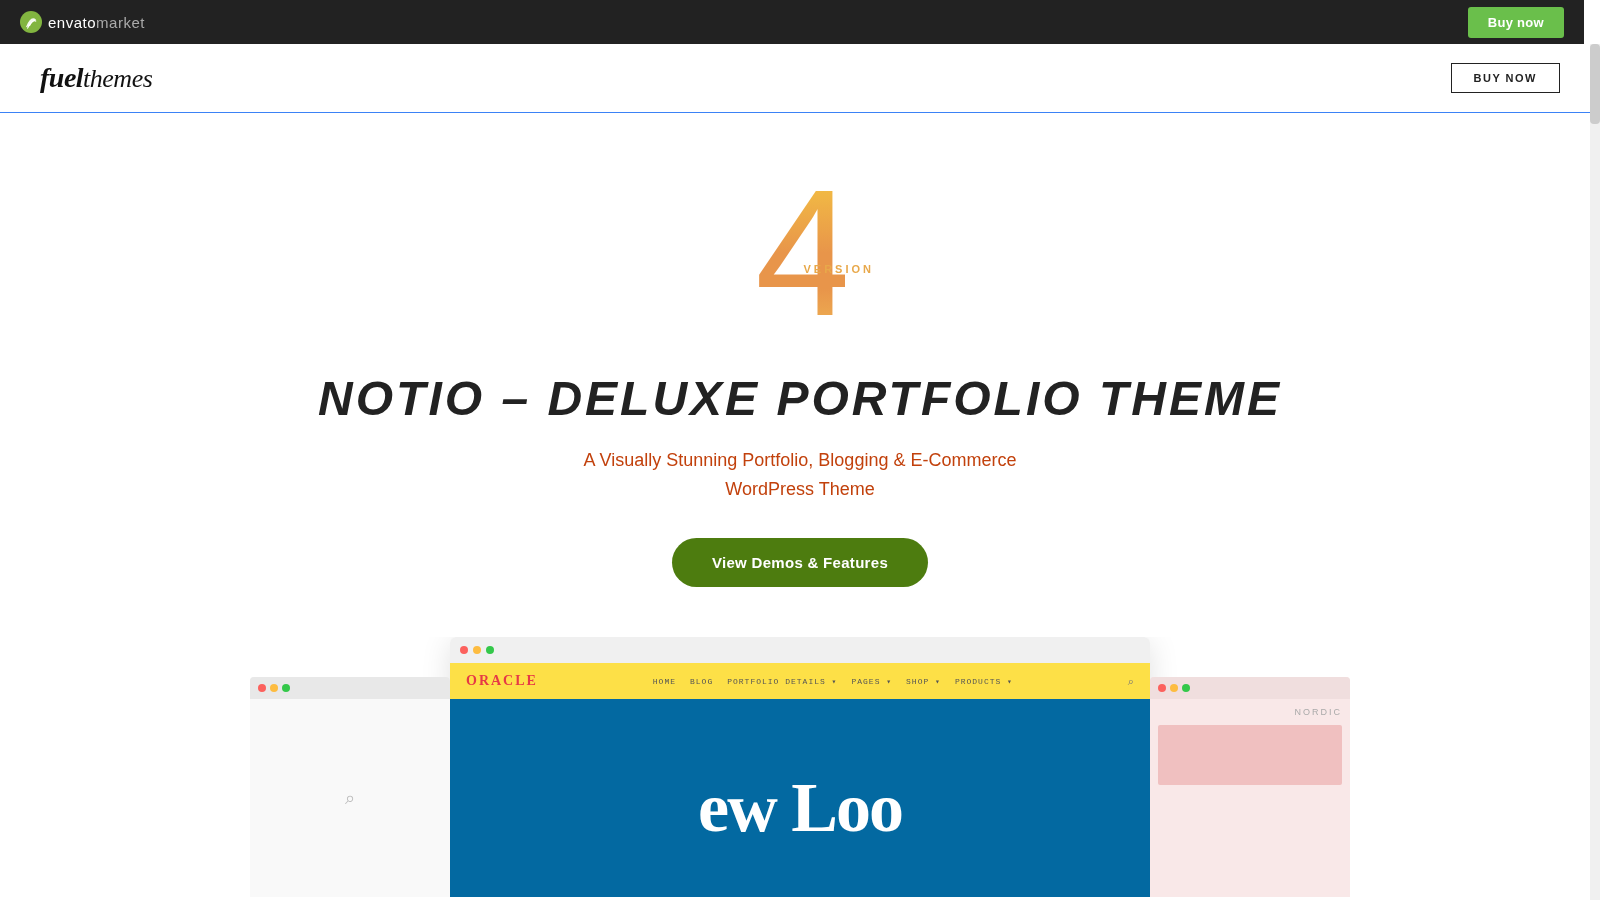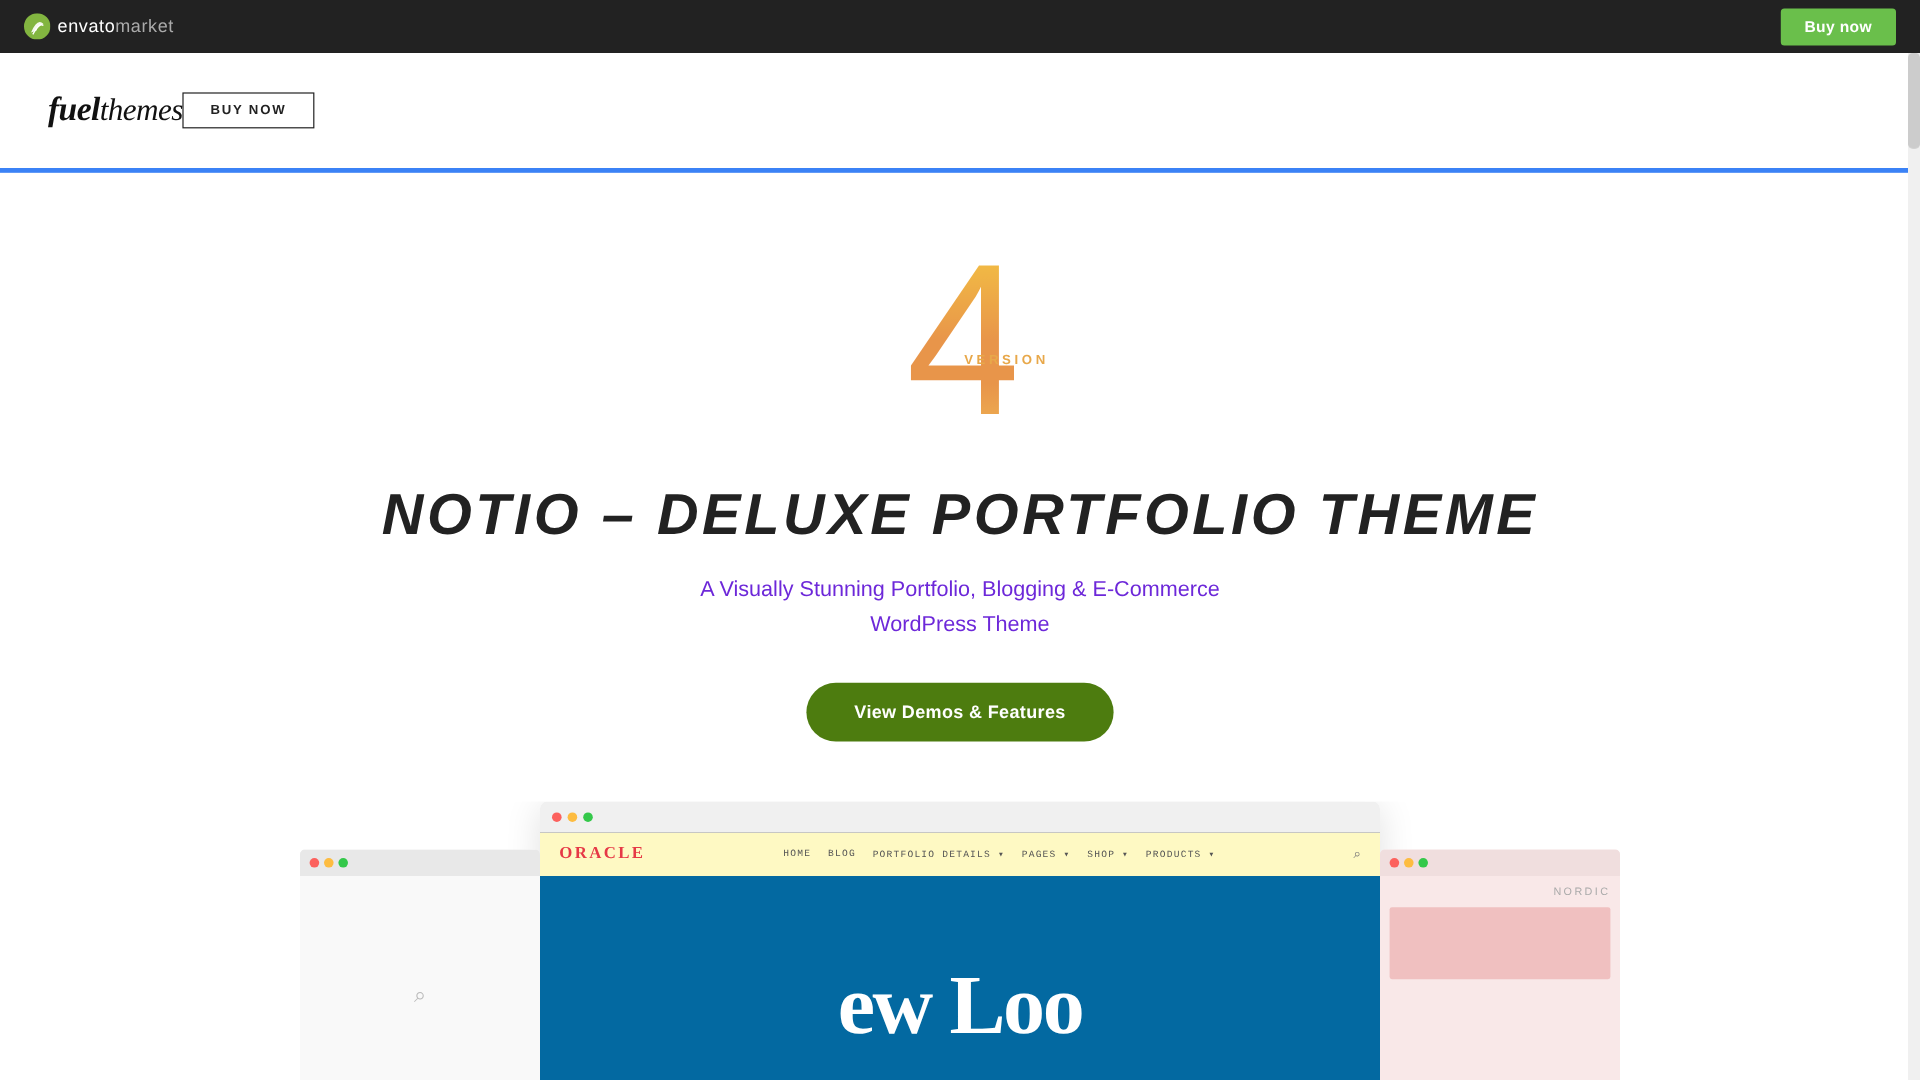--- a/index.html
+++ b/index.html
@@ -7,21 +7,21 @@
 
     
     .top-navbar {
       background: #222;
       height: 44px;
       display: flex;
       align-items: center;
       justify-content: space-between;
       padding: 0 20px;
       position: fixed;
-      top: 0; left: 0; right: 0;
+      top: 0; left: 0; right: 16px;
       z-index: 100;
     }
     .envato-logo {
       display: flex;
       align-items: center;
       gap: 6px;
     }
     .envato-leaf {
       width: 22px;
       height: 22px;
@@ -49,23 +49,23 @@
 
     
     .main-content {
       margin-top: 44px;
     }
 
     
     .theme-header {
       display: flex;
       align-items: center;
-      justify-content: flex-start;
-      padding: 32px 40px;
-      border-bottom: 4px solid #3b82f6;
+      justify-content: space-between;
+      padding: 18px 40px;
+      border-bottom: 1px solid #3b82f6;
     }
     .fuel-themes-logo {
       font-size: 26px;
       font-family: 'Georgia', serif;
       font-style: italic;
       color: #111;
       letter-spacing: -0.5px;
     }
     .fuel-themes-logo span.fuel {
       font-weight: 700;
@@ -130,21 +130,21 @@
       font-weight: 900;
       letter-spacing: 3px;
       text-transform: uppercase;
       color: #222;
       margin-bottom: 20px;
       line-height: 1.1;
       font-style: italic;
     }
     .hero-subtitle {
       font-size: 18px;
-      color: #6d28d9;
+      color: #c2410c;
       margin-bottom: 35px;
       line-height: 1.6;
     }
     .view-demos-btn {
       background: #4d7c0f;
       color: #fff;
       border: none;
       padding: 16px 40px;
       font-size: 15px;
       font-weight: 600;
@@ -216,21 +216,21 @@
       padding: 0 10px;
       gap: 5px;
     }
     .preview-main .inner {
       background: #111;
       height: calc(100% - 26px);
       overflow: hidden;
       position: relative;
     }
     .oracle-nav {
-      background: #fef9c3;
+      background: #fde047;
       height: 36px;
       display: flex;
       align-items: center;
       padding: 0 16px;
       gap: 20px;
       justify-content: space-between;
     }
     .oracle-logo-text {
       font-size: 14px;
       font-weight: 700;

